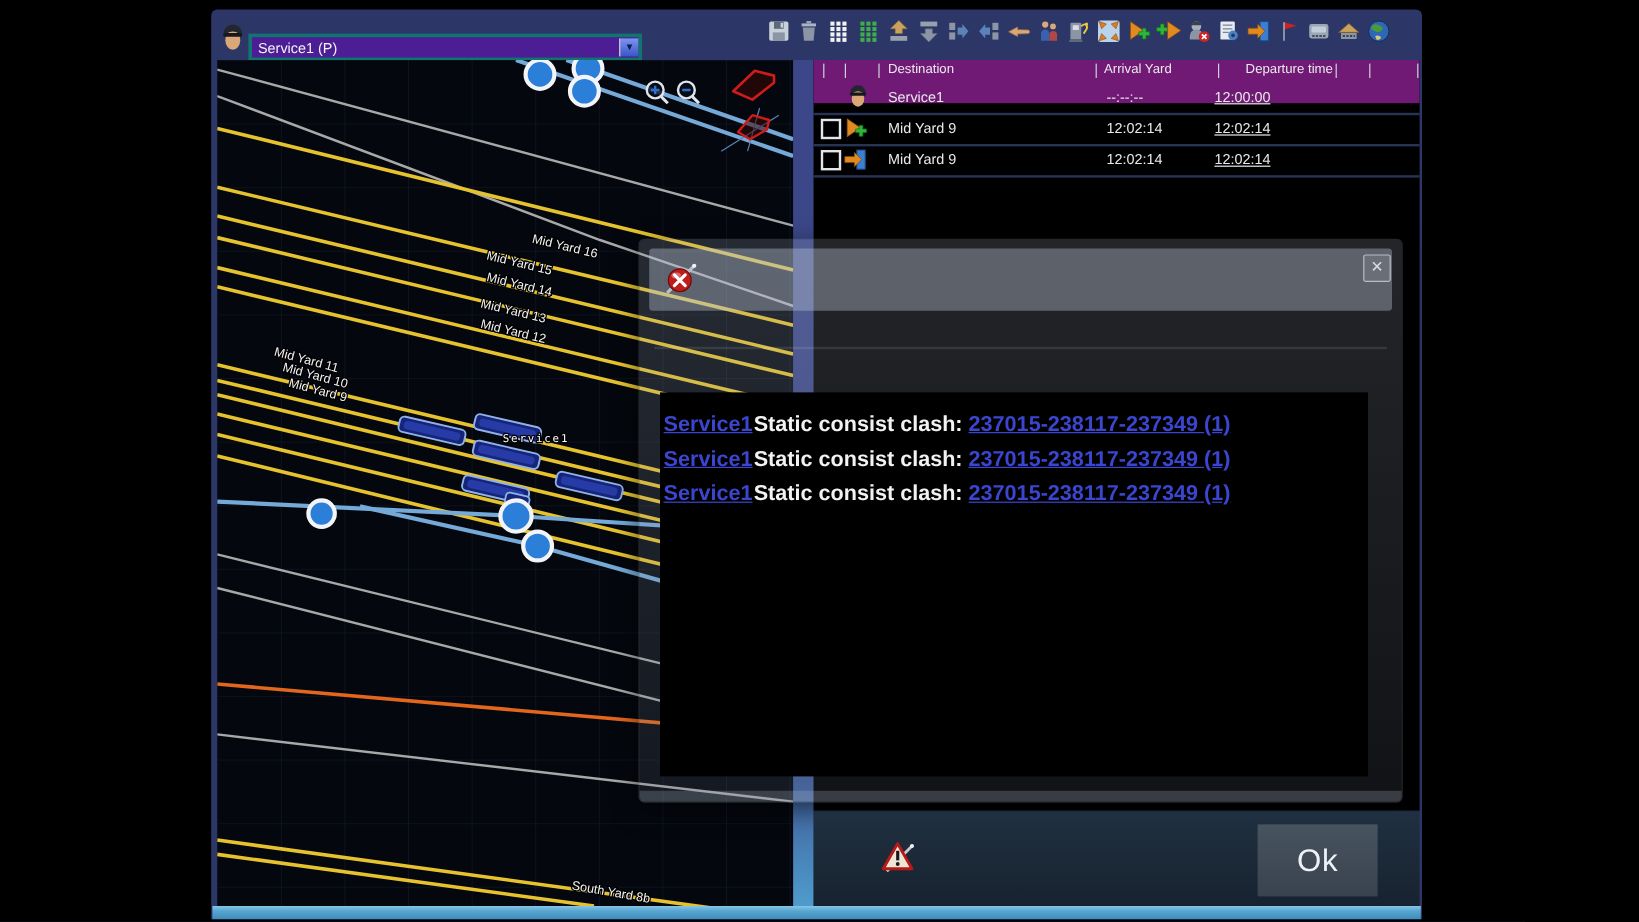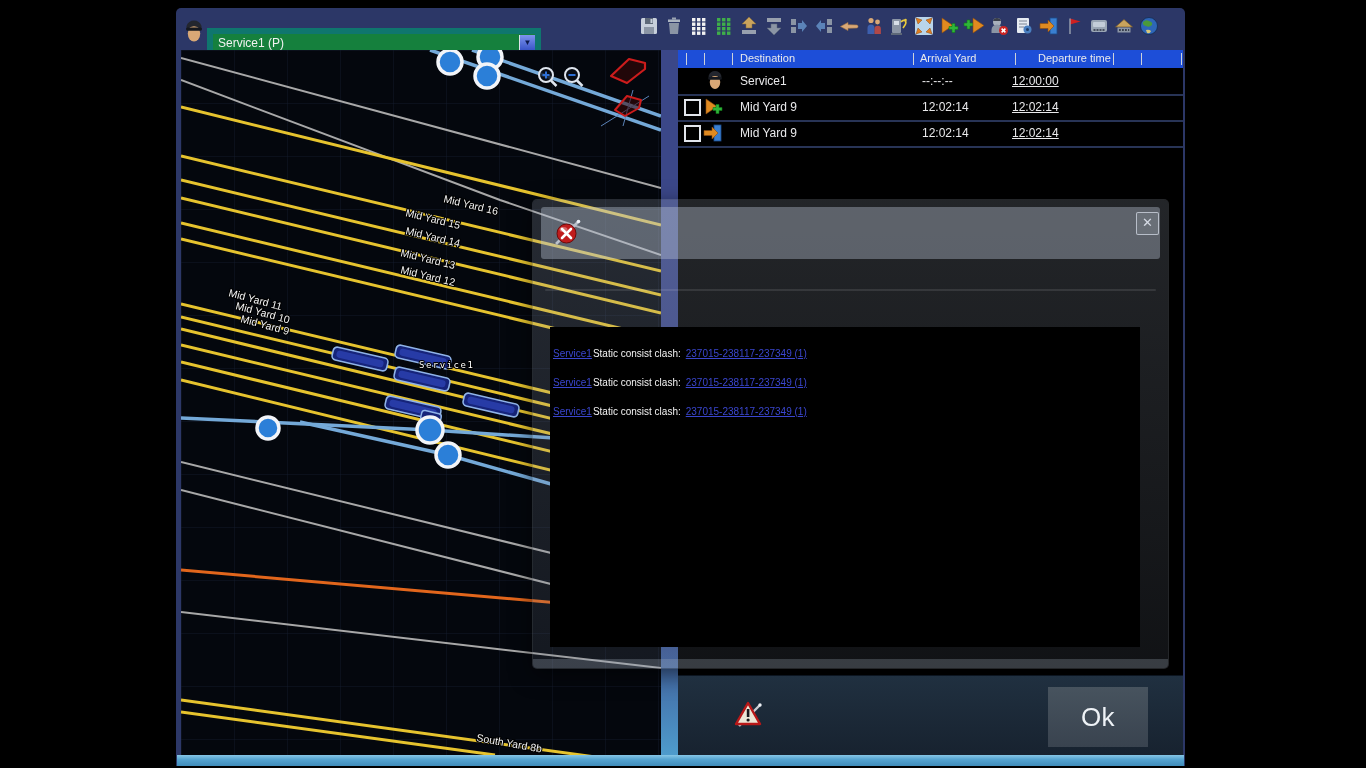--- a/index.html
+++ b/index.html
@@ -2,55 +2,55 @@
 <html><head>
 <meta charset="utf-8">
 <style>
   html,body{margin:0;padding:0;background:#000;}
   body{width:1366px;height:768px;position:relative;overflow:hidden;
        font-family:"Liberation Sans",sans-serif;-webkit-font-smoothing:antialiased;}
   .window{position:absolute;left:176px;top:8px;width:1009px;height:758px;
           background:#2c3767;border-radius:5px 5px 0 0;}
   
   .avatar{position:absolute;left:7px;top:10px;width:22px;height:28px;}
-  .dropdown{position:absolute;left:31px;top:20px;width:322px;height:17px;background:#15803d;
-            border:6px solid #0f766e;display:flex;align-items:center;cursor:default;}
+  .dropdown{position:absolute;left:31px;top:20px;width:322px;height:17px;background:#4c1d95;
+            border:3px solid #0f766e;display:flex;align-items:center;cursor:default;}
   .dropdown .dd-text{flex:1;color:#f2f2f2;font-size:12px;padding-left:5px;line-height:16px;}
   .dropdown .dd-arrow{width:15px;height:15px;margin:0;background:linear-gradient(180deg,#7d95ee,#3a55c8);
             color:#0c1a4e;font-size:8px;display:flex;align-items:center;justify-content:center;border-left:1px solid #dfe3ea;}
   .tb-icons{position:absolute;left:462px;top:7px;display:flex;gap:3px;}
   .tb-btn{width:22px;height:22px;display:block;}
   .tb-btn svg{width:22px;height:22px;display:block;}
   
   .mapwrap{position:absolute;left:5px;top:42px;width:480px;height:705px;background:#04070d;}
   .vstrip{position:absolute;left:485px;top:42px;width:17px;height:705px;
           background:linear-gradient(180deg,#3b4788 0%,#3b4788 80%,#4e9ccc 100%);}
   
   .panel{position:absolute;left:502px;top:42px;width:505px;height:625px;background:#000;}
-  .t-head{position:absolute;left:0;top:0;width:505px;height:18px;background:#1d4ed8;text-decoration:underline;}
+  .t-head{position:absolute;left:0;top:0;width:505px;height:36px;background:#701a75;text-decoration:underline;}
   .t-head .sep{position:absolute;top:3px;width:1px;height:12px;background:#cdd2da;}
   .t-head .hcell{position:absolute;top:2px;font-size:11px;color:#eaeaec;white-space:nowrap;}
   .t-row{position:absolute;left:0;width:505px;height:26px;border-bottom:2px solid #283456;}
   .t-row .cell{position:absolute;top:6px;font-size:12px;color:#e9e9eb;white-space:nowrap;}
   .t-row .cbx{position:absolute;left:6px;top:5px;width:13px;height:13px;border:2px solid #e2e6ec;background:transparent;}
   .t-row .ricon{position:absolute;left:24px;top:2px;width:22px;height:22px;}
   .t-row .ricon svg{width:22px;height:22px;}
   .c-dest{left:62px;} .c-arr{left:244px;} .c-dep{left:334px;text-decoration:underline;}
   .h-dest{left:62px;} .h-arr{left:242px;} .h-dep{left:360px;}
   
   .dialog{position:absolute;left:357px;top:192px;width:635px;height:468px;
           background:linear-gradient(180deg,rgba(160,170,186,.22),rgba(105,115,132,.16));
           box-shadow:0 0 0 1px rgba(200,210,225,.18),0 6px 22px rgba(0,0,0,.55);border-radius:4px;}
   .dlg-head{position:absolute;left:8px;top:7px;width:619px;height:52px;background:rgba(190,200,215,.38);border-radius:3px;}
   .dlg-close{position:absolute;left:603px;top:12px;width:21px;height:21px;border:1px solid rgba(210,216,228,.75);
           background:rgba(200,205,215,.12);color:#d6dbe5;font-size:13px;line-height:19px;text-align:center;border-radius:2px;cursor:default;}
   .dlg-erricon{position:absolute;left:17px;top:16px;width:34px;height:34px;}
   .dlg-divider{position:absolute;left:12px;top:89px;width:611px;height:2px;background:rgba(255,255,255,.10);border-radius:2px;}
   .dlg-msgbox{position:absolute;left:17px;top:127px;width:590px;height:320px;background:#000;padding:12px 0 0 3px;box-sizing:border-box;}
-  .msg{height:29px;line-height:29px;font-size:10px;color:#f2f2f2;white-space:nowrap;}
+  .msg{height:29px;line-height:29px;font-size:18px;color:#f2f2f2;white-space:nowrap;font-weight:bold;}
   .msg a{color:#3a46cf;text-decoration:underline;cursor:pointer;}
   .msg .plain{margin:0 5px 0 1px;}
   .dialog::after{content:"";position:absolute;left:0;right:0;bottom:0;height:9px;
           background:rgba(170,182,198,.26);border-radius:0 0 4px 4px;}
   
   .bottombar{position:absolute;left:502px;top:667px;width:505px;height:81px;
           background:linear-gradient(180deg,#203040,#17222f);border-top:1px solid #0c1520;}
   .warnicon{position:absolute;left:56px;top:22px;width:30px;height:32px;}
   .okbtn{position:absolute;left:370px;top:11px;width:100px;height:60px;
          background:linear-gradient(180deg,#47535e,#39434f);color:#eef2f6;font-size:26px;

